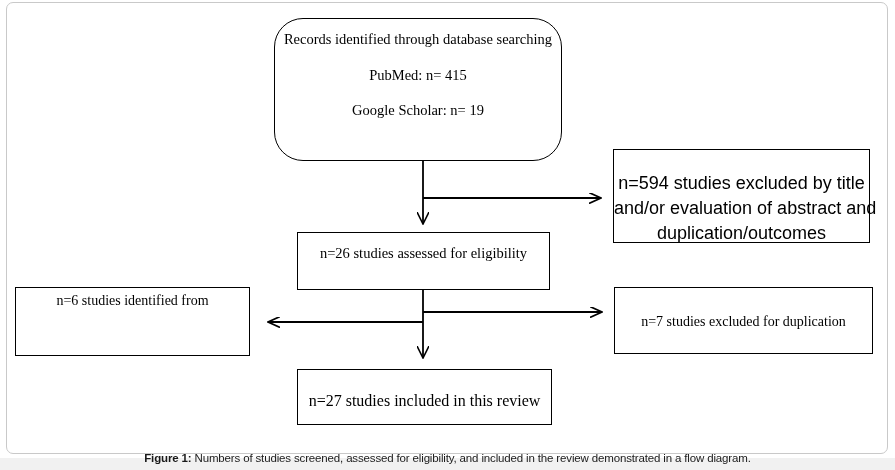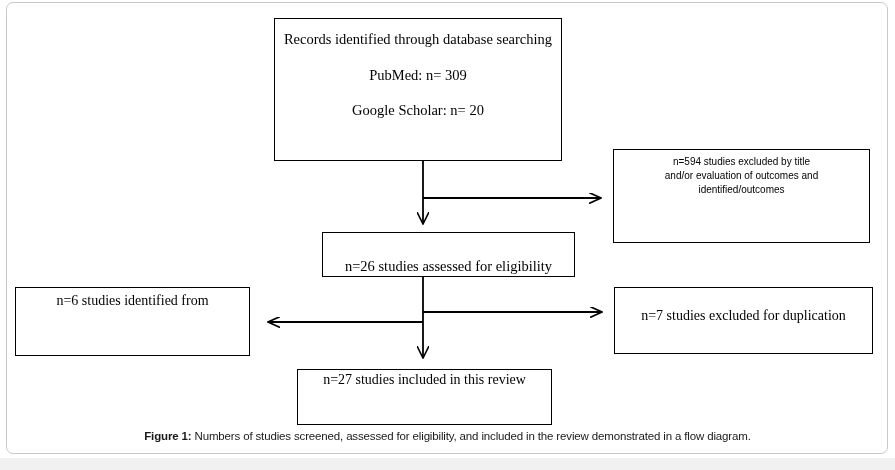--- a/index.html
+++ b/index.html
@@ -54,72 +54,72 @@
 
   .serif { font-family: "Liberation Serif", serif; }
   .sans  { font-family: "Liberation Sans", sans-serif; }
 
   
   #box-records {
     left: 274px; top: 18px; width: 288px; height: 143px;
     padding-top: 12px;
     font-size: 14.5px;
     line-height: 1.15;
+    border-radius: 29px;
   }
   #box-records .line { margin-bottom: 19px; }
   #box-records .line:last-child { margin-bottom: 0; }
 
   #box-excluded-title {
     left: 613px; top: 149px; width: 257px; height: 94px;
-    padding-top: 5px;
-    font-size: 10px;
+    padding-top: 21px;
+    font-size: 18px;
     line-height: 1.38;
   }
 
   #box-eligibility {
-    left: 297px; top: 232px; width: 253px; height: 45px;
-    padding-top: 25px;
+    left: 297px; top: 232px; width: 253px; height: 58px;
+    padding-top: 12px;
     font-size: 14.5px;
-    margin-left: 25px;
   }
 
   #box-reference {
     left: 15px; top: 287px; width: 235px; height: 69px;
     padding-top: 3px;
     font-size: 14px;
     line-height: 1.45;
   }
 
   #box-excluded-dup {
     left: 614px; top: 287px; width: 259px; height: 67px;
-    padding-top: 18px;
+    padding-top: 24px;
     font-size: 14px;
     line-height: 1.45;
   }
 
   #box-included {
     left: 297px; top: 369px; width: 255px; height: 56px;
-    padding-top: 2px;
-    font-size: 14px;
+    padding-top: 22px;
+    font-size: 16px;
   }
 
   
   #connectors {
     position: absolute;
     left: 0; top: 0;
     width: 895px;
     height: 470px;
     z-index: 2;
   }
 
   
   #caption {
     position: absolute;
     left: 0;
-    top: 430px;
+    top: 452px;
     width: 895px;
     text-align: center;
     font-family: "Liberation Sans", sans-serif;
     font-size: 11.5px;
     color: #1a1a1a;
     letter-spacing: -0.15px;
     z-index: 4;
   }
   #caption b { font-weight: bold; }
 </style>
@@ -159,28 +159,28 @@
       <line x1="423" y1="312" x2="602" y2="312" stroke="#000000" stroke-width="1.8" marker-end="url(#ah-right)"></line>
     </g>
 
     <g>
       <line x1="423" y1="322" x2="268" y2="322" stroke="#000000" stroke-width="1.8" marker-end="url(#ah-left)"></line>
     </g>
   </svg>
 
   <div class="node serif" id="box-records">
     <span class="line">Records identified through database searching</span>
-    <span class="line">PubMed: n= 309</span>
-    <span class="line">Google Scholar: n= 20</span>
+    <span class="line">PubMed: n= 415</span>
+    <span class="line">Google Scholar: n= 19</span>
   </div>
 
   <div class="node sans" id="box-excluded-title">
     <span class="line">n=594 studies excluded by title</span>
-    <span class="line">and/or evaluation of outcomes and</span>
-    <span class="line">identified/outcomes</span>
+    <span class="line">and/or evaluation of abstract and</span>
+    <span class="line">duplication/outcomes</span>
   </div>
 
   <div class="node serif" id="box-eligibility">
     <span class="line">n=26 studies assessed for eligibility</span>
   </div>
 
   <div class="node serif" id="box-reference">
     <span class="line">n=6 studies identified from</span>
   </div>
 

